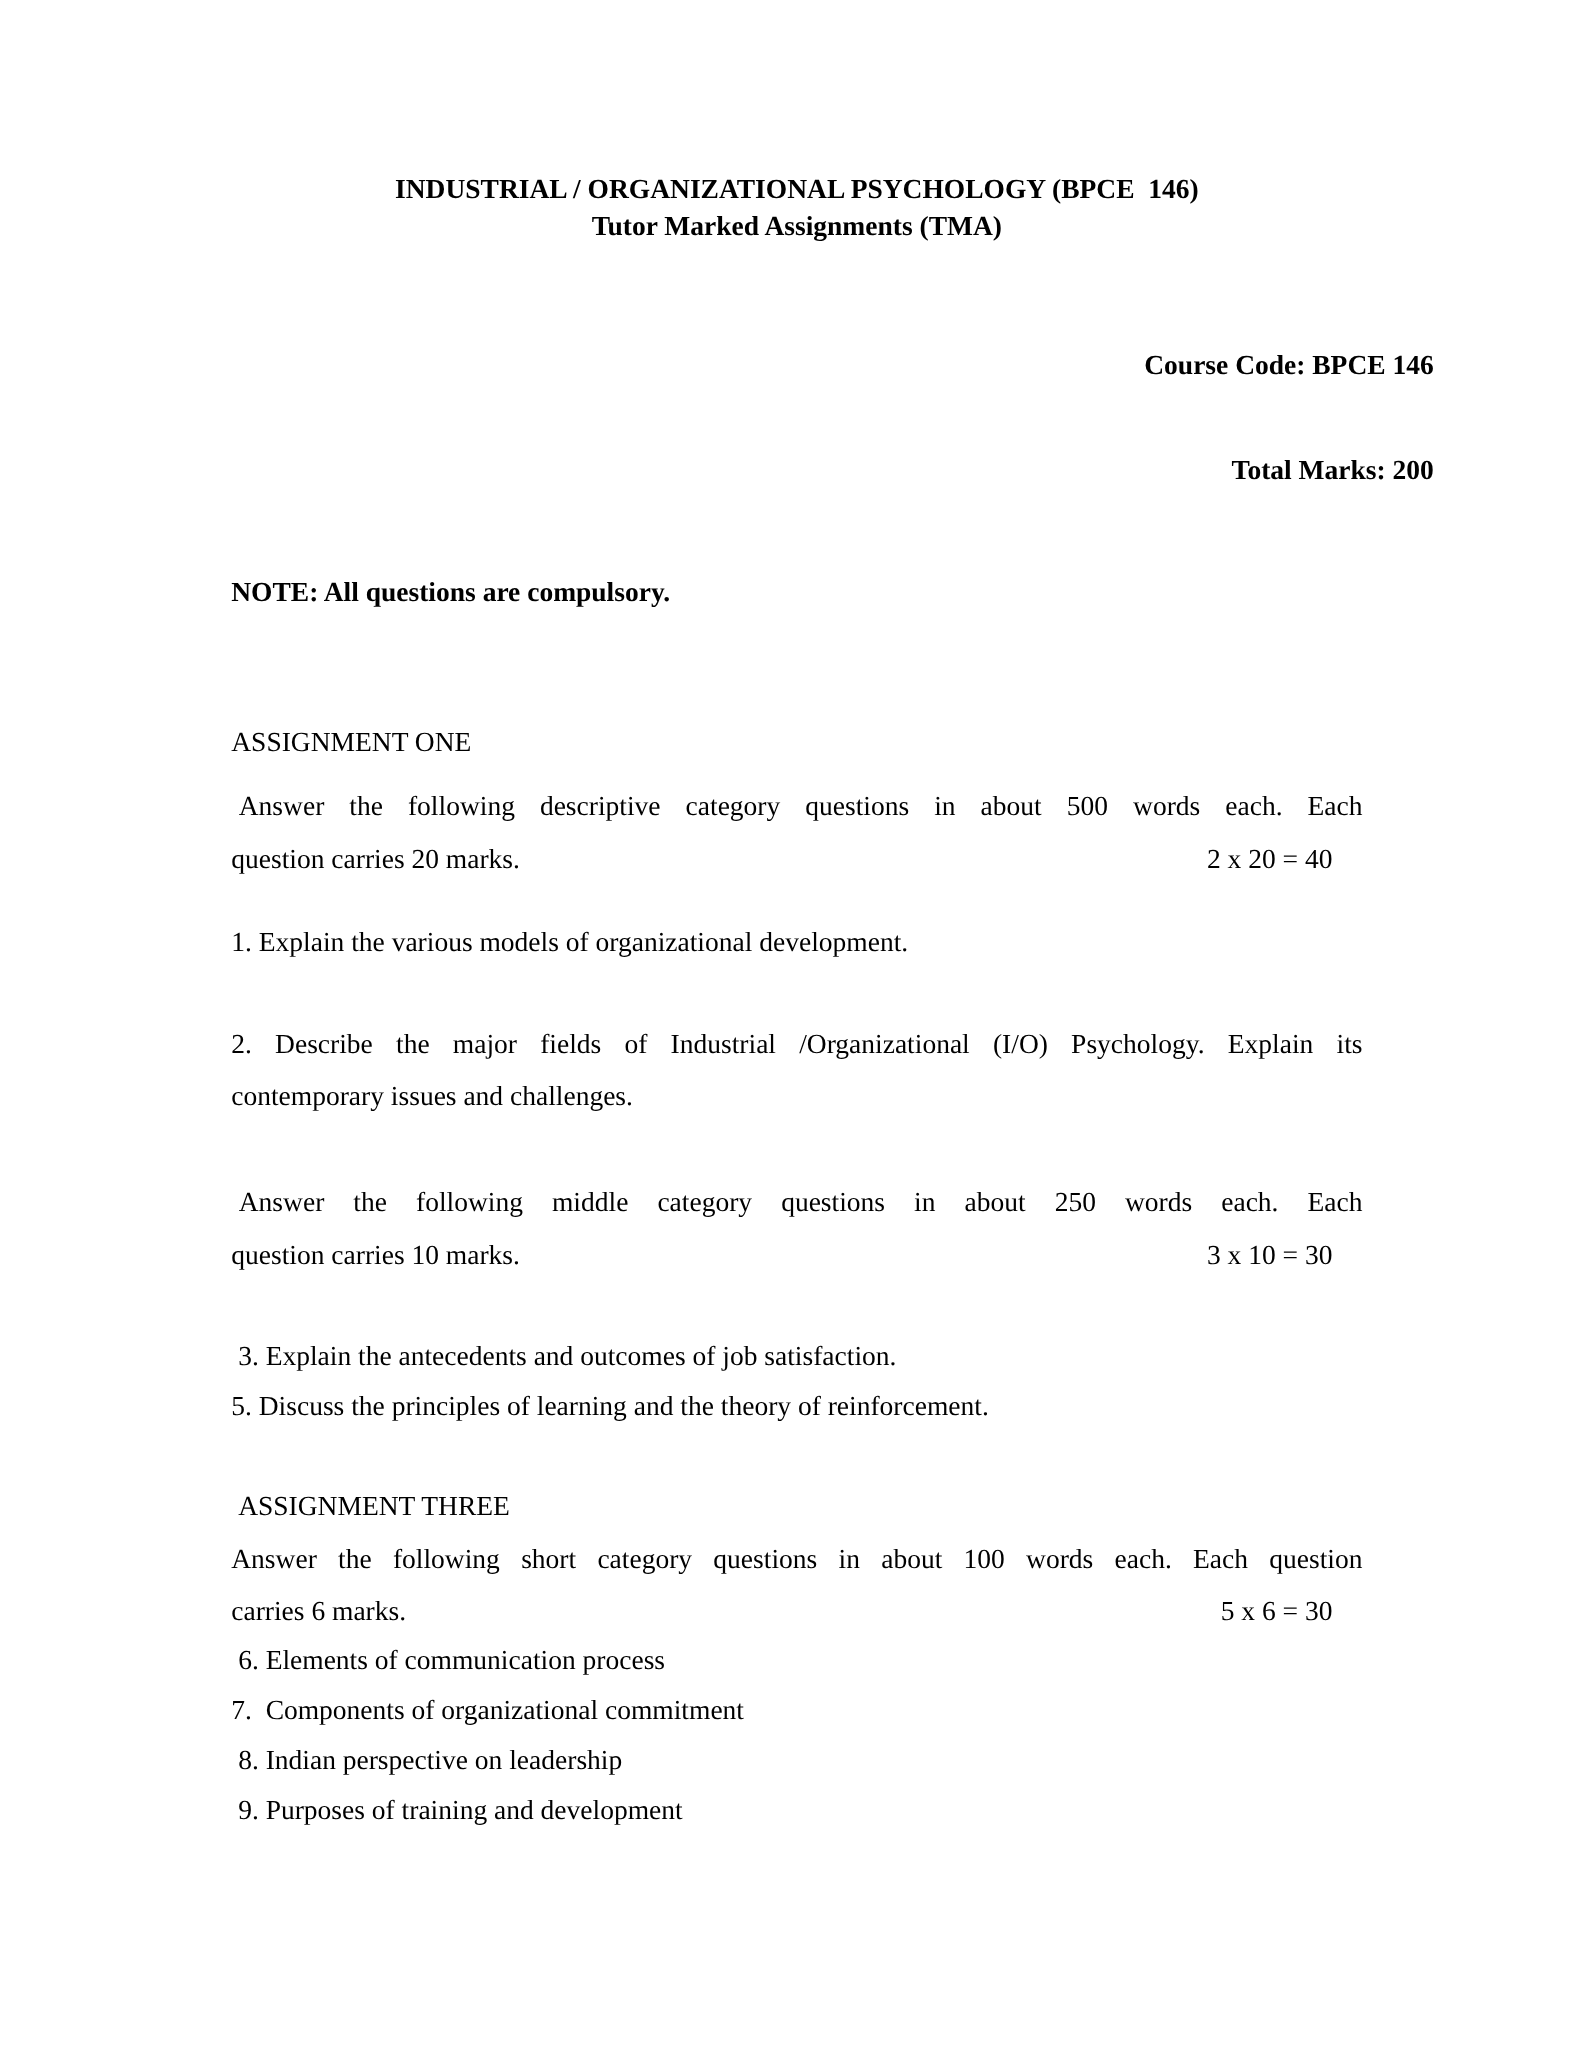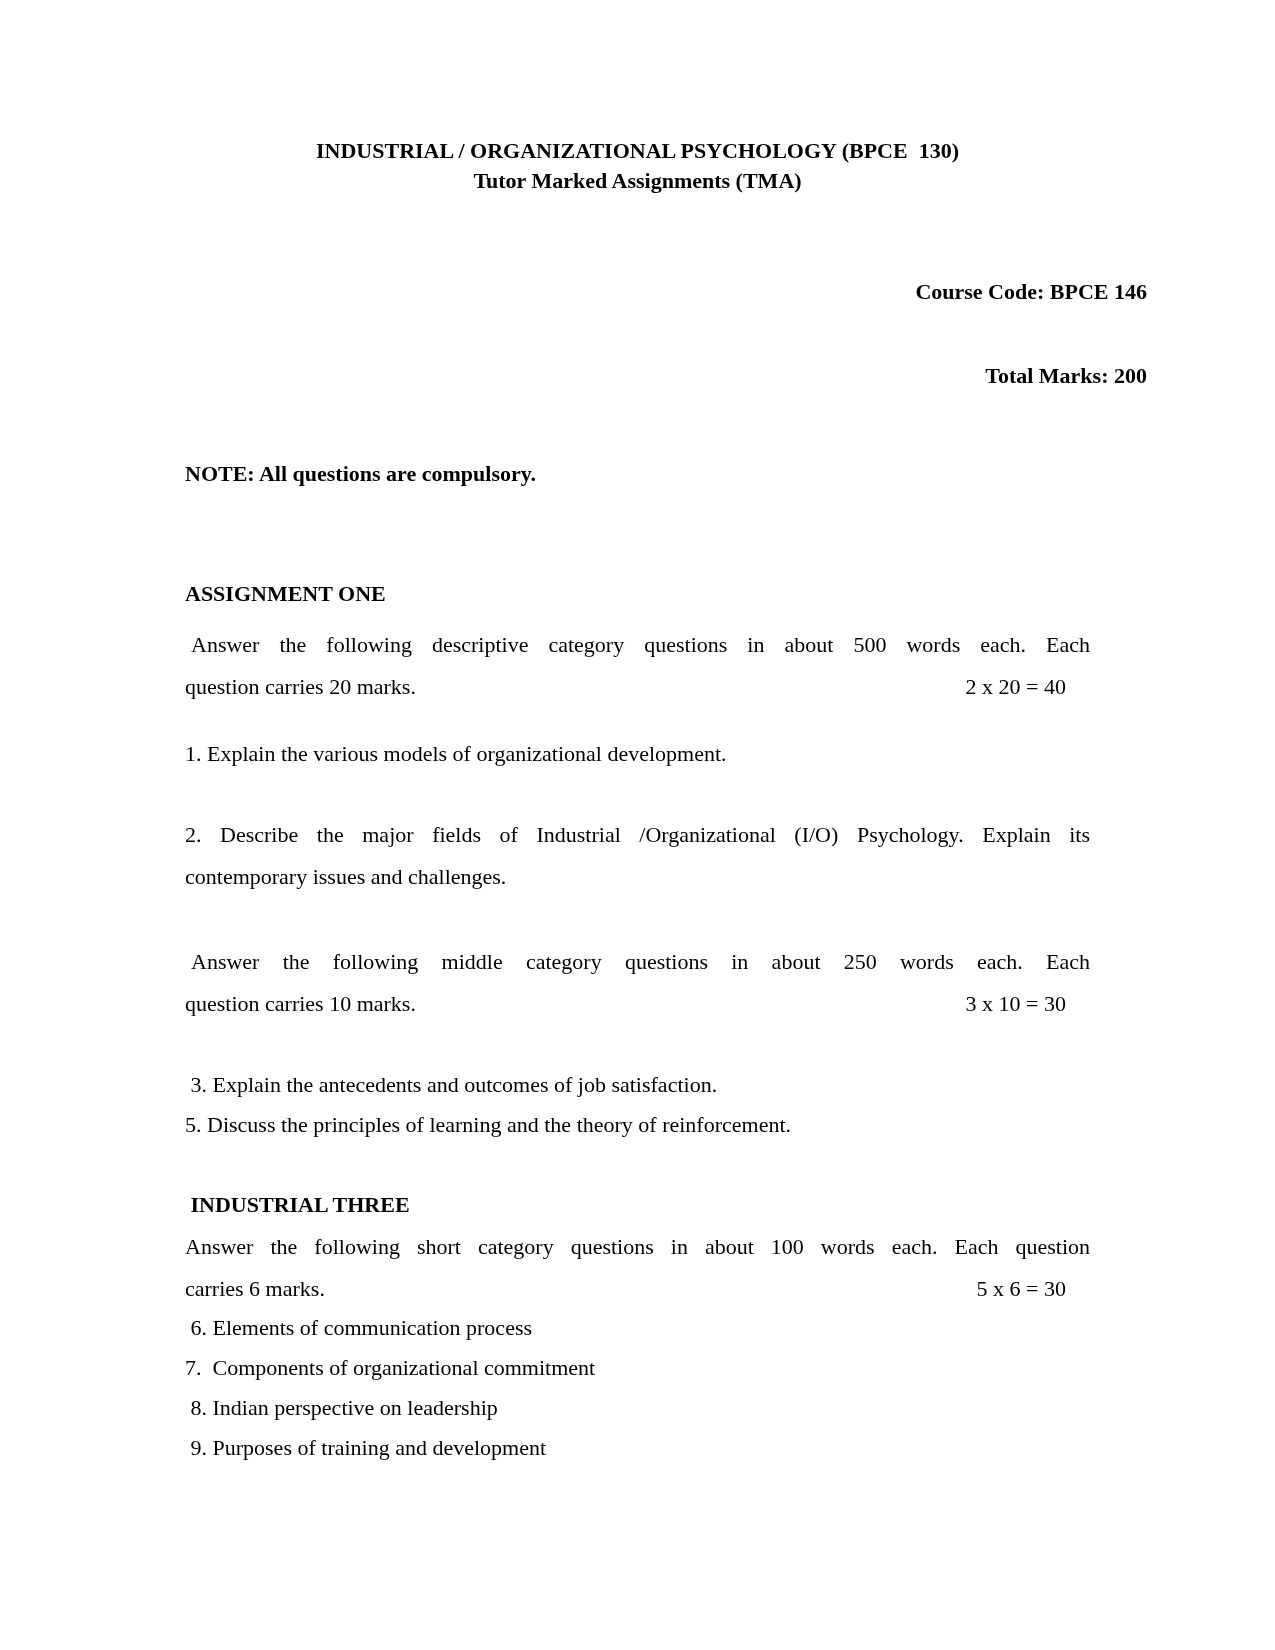--- a/index.html
+++ b/index.html
@@ -30,21 +30,21 @@
     margin-top: 26px;
     margin-right: -57px; 
     white-space: pre-wrap;
   }
   .note {
     font-weight: bold;
     margin-top: 13px;
     white-space: pre-wrap;
   }
   .heading {
-    font-weight: bold;
+    font-weight: normal;
     white-space: pre-wrap;
     line-height: 30px;
   }
   .instr {
     font-weight: normal;
     line-height: 42px;
   }
   .jline {
     text-align: justify;
     text-align-last: justify;
@@ -72,21 +72,21 @@
   .mt-10   { margin-top: 10px; }
   .mt-a3h  { margin-top: 50px; }
   .mt-a3i  { margin-top: 6px; }
   .mt-q6   { margin-top: 3px; }
 </style>
 </head>
 <body>
 
 <div class="page">
 
-  <div class="title">INDUSTRIAL / ORGANIZATIONAL PSYCHOLOGY (BPCE  130)</div>
+  <div class="title">INDUSTRIAL / ORGANIZATIONAL PSYCHOLOGY (BPCE  146)</div>
   <div class="title">Tutor Marked Assignments (TMA)</div>
 
   <div class="meta">
     <div>Course Code: BPCE 146</div>
     <div>Total Marks: 200</div>
   </div>
 
   <div class="note">NOTE: All questions are compulsory.</div>
 
   <div class="heading mt-a1h">ASSIGNMENT ONE</div>
@@ -111,21 +111,21 @@
     <div class="jline indent">Answer the following middle category questions in about 250 words each. Each</div>
     <div class="mline">
       <span>question carries 10 marks.</span>
       <span class="marks">3 x 10 = 30</span>
     </div>
   </div>
 
   <div class="q mt-q3"> 3. Explain the antecedents and outcomes of job satisfaction.</div>
   <div class="q mt-10">5. Discuss the principles of learning and the theory of reinforcement.</div>
 
-  <div class="heading mt-a3h"> INDUSTRIAL THREE</div>
+  <div class="heading mt-a3h"> ASSIGNMENT THREE</div>
 
   <div class="instr mt-a3i">
     <div class="jline">Answer the following short category questions in about 100 words each. Each question</div>
     <div class="mline">
       <span>carries 6 marks.</span>
       <span class="marks">5 x 6 = 30</span>
     </div>
   </div>
 
   <div class="q mt-q6"> 6. Elements of communication process</div>

